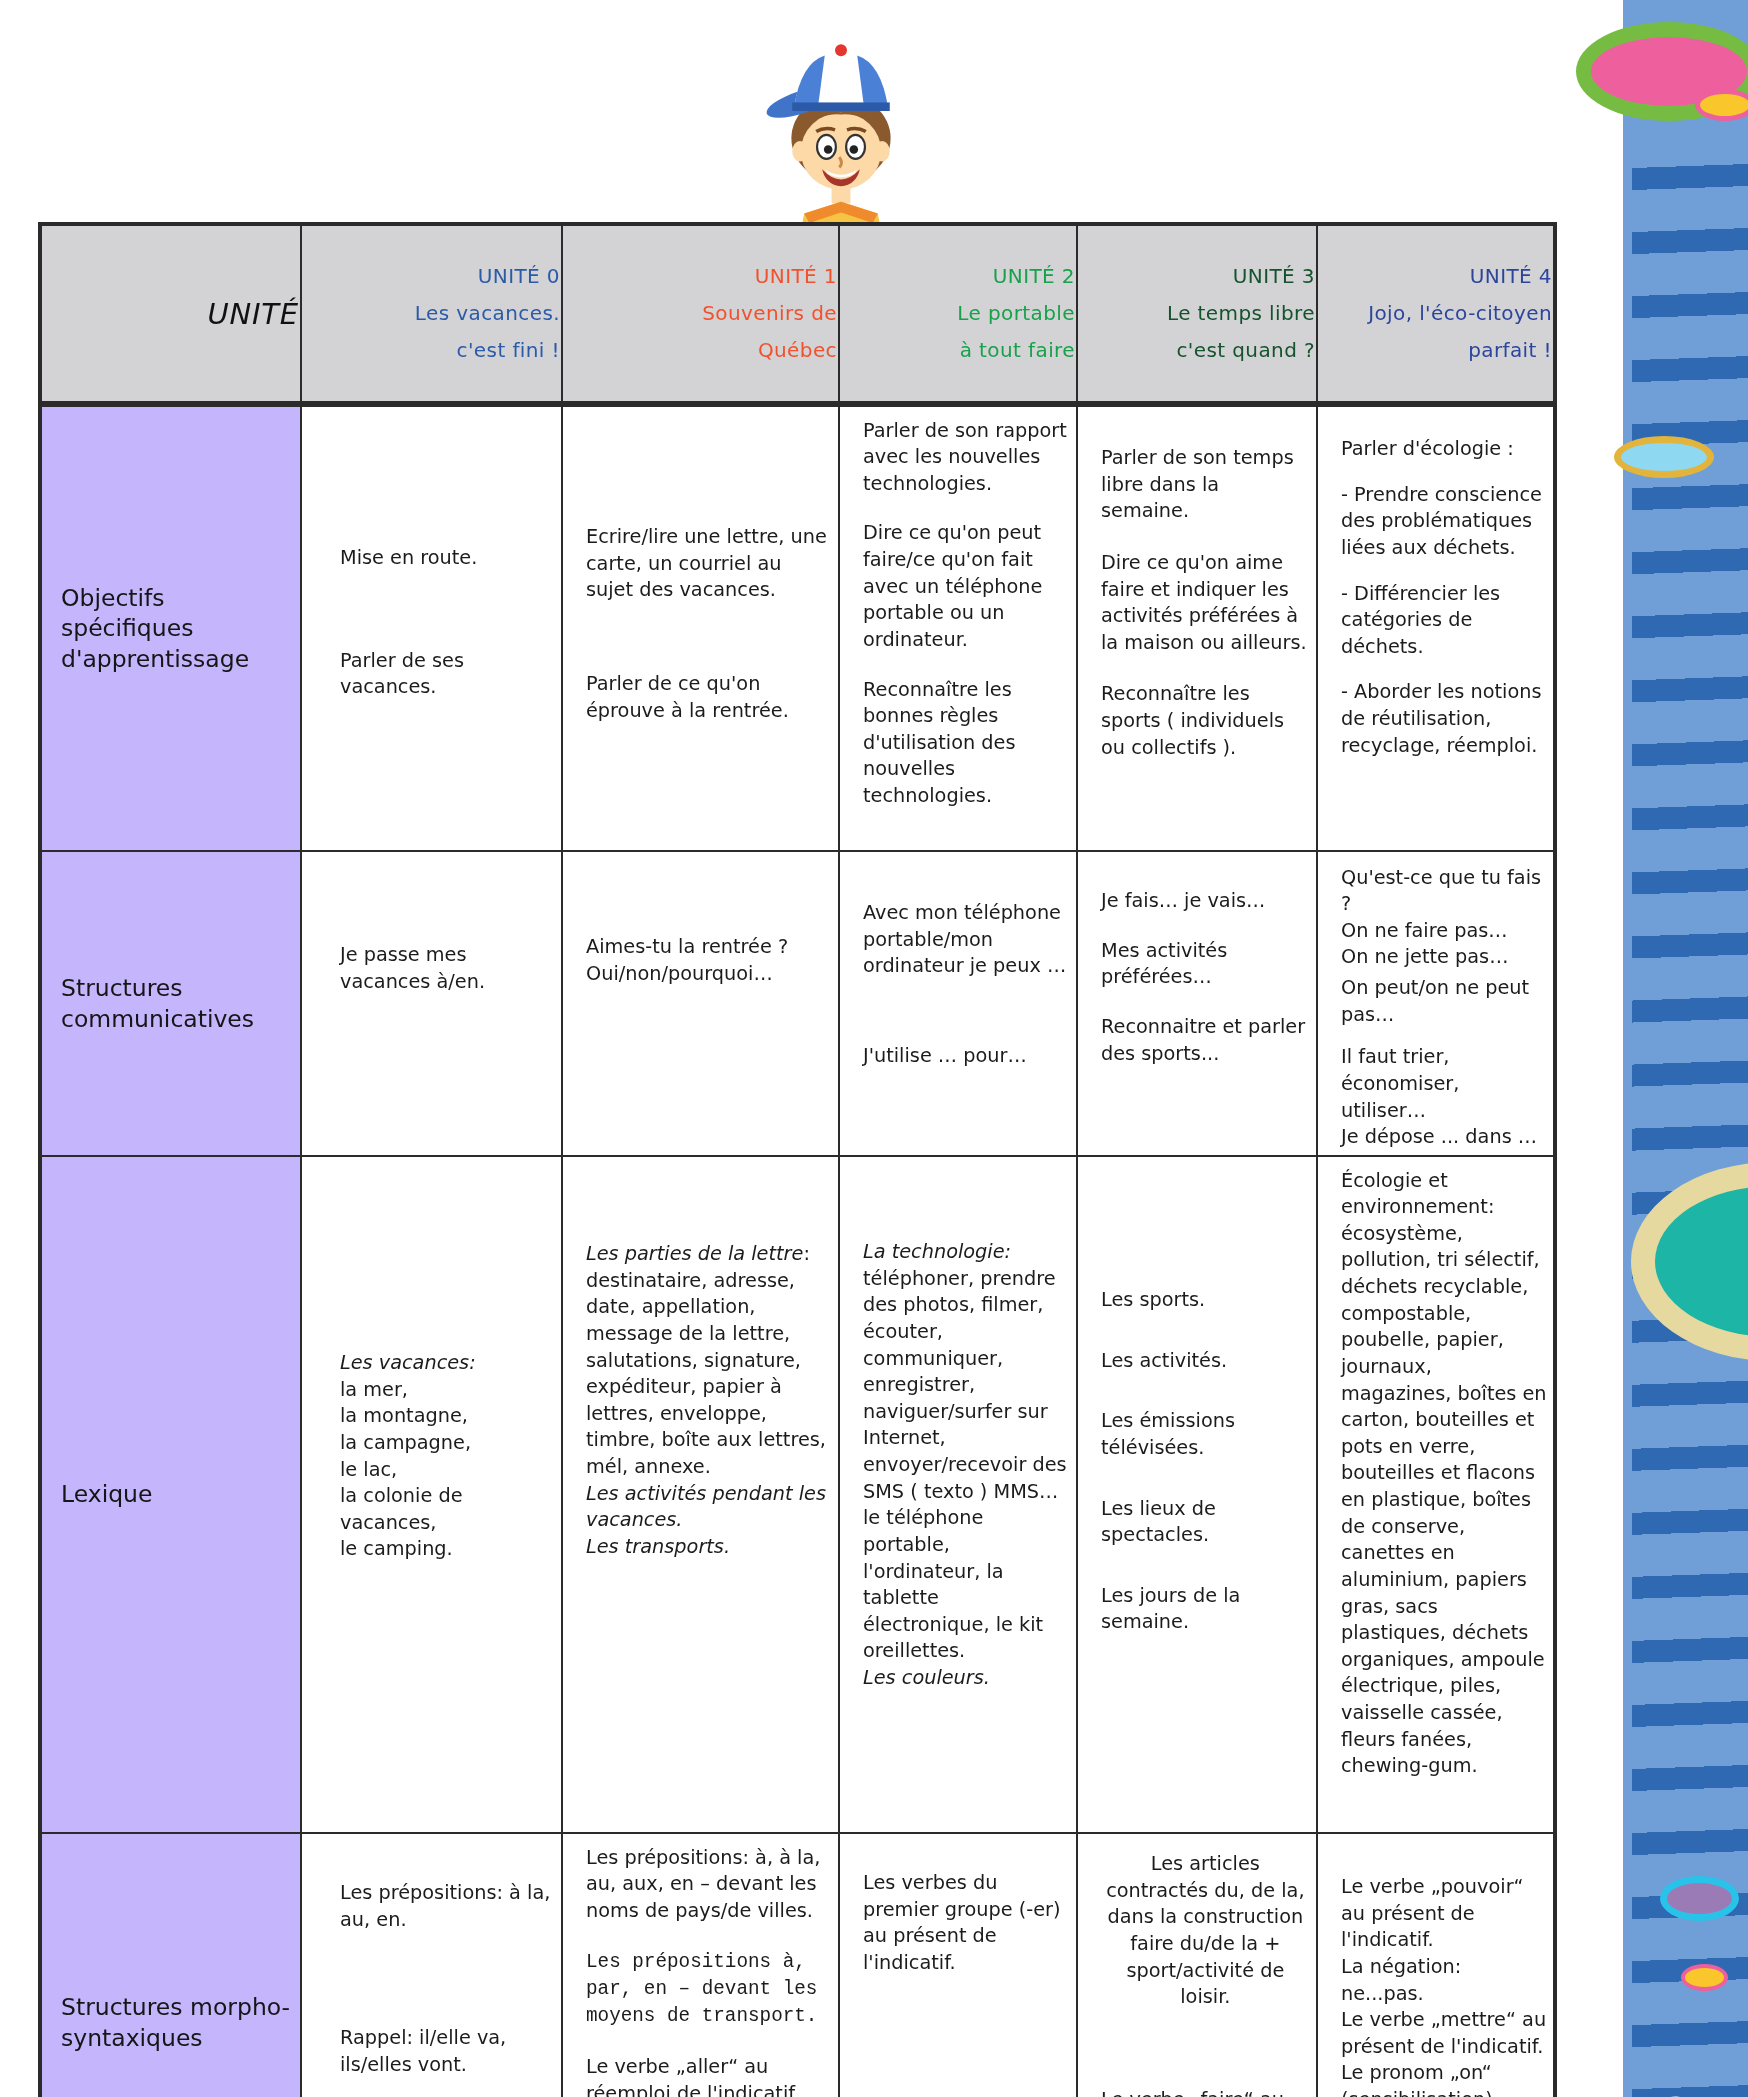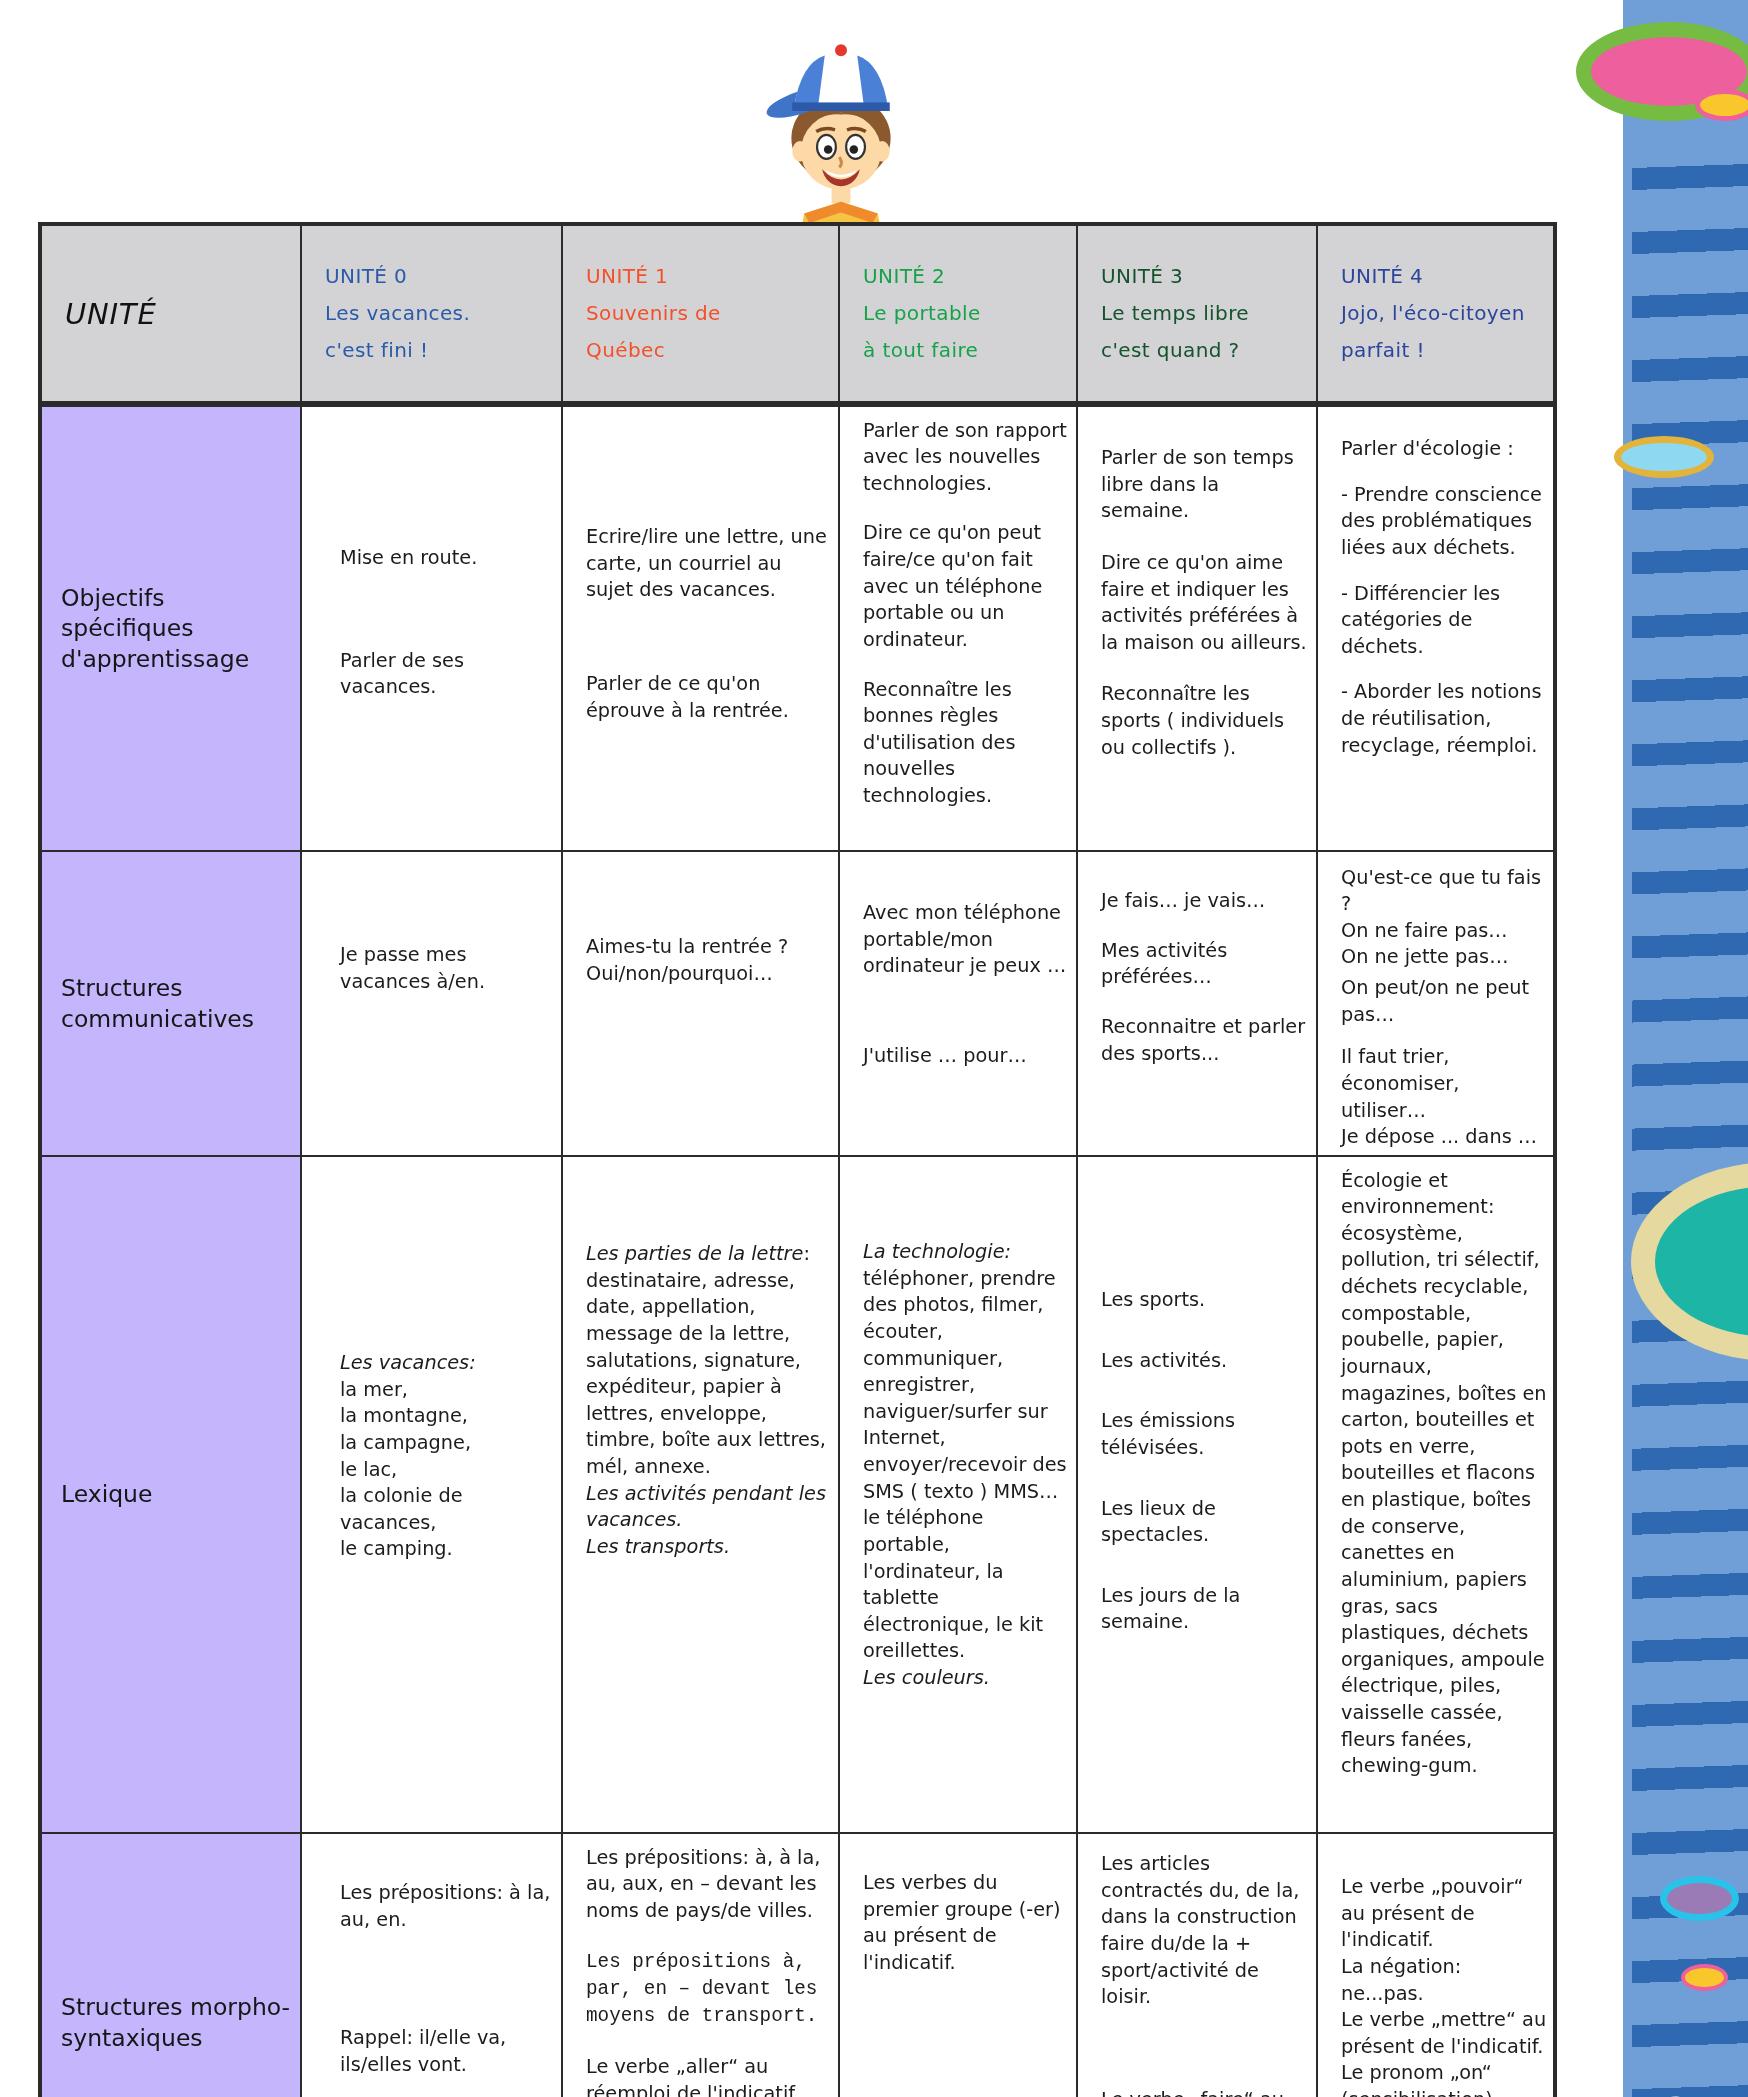--- a/index.html
+++ b/index.html
@@ -5,21 +5,21 @@
   html,body{margin:0;padding:0;background:#ffffff;}
   #page{position:relative;width:1748px;height:2218px;background:#ffffff;overflow:hidden;
         font-family:"DejaVu Sans",sans-serif;color:#1c1c1c;}
 
   
   #grid{position:absolute;left:38px;top:222px;border-collapse:collapse;table-layout:fixed;
         width:1514px;}
   #grid th,#grid td{border:2.5px solid #2b2b2b;overflow:hidden;box-sizing:border-box;}
   #grid{border:4.6px solid #2b2b2b;}
   #grid thead th{border-bottom:6.7px solid #2b2b2b;background:#d3d3d5;vertical-align:middle;
-        text-align:left;font-weight:normal;padding-left:23px;}
+        text-align:right;font-weight:normal;padding-left:23px;}
   #grid td{background:#ffffff;vertical-align:top;text-align:left;
         font-size:19.3px;line-height:1.38;}
   th.corner{font-size:29px;font-weight:bold;font-style:italic;color:#111;letter-spacing:0.8px;}
   th.col-head{font-size:20px;line-height:1.85;letter-spacing:0.4px;}
   th.col-head span{display:block;}
   th.row-label{background:#c4b5fd;vertical-align:middle;text-align:left;font-weight:normal;
         font-size:23.5px;line-height:1.28;padding-left:19px;padding-right:8.4px;color:#161616;}
   #grid p{margin:0;padding:0;}
   .it{font-style:italic;}
 
@@ -207,21 +207,21 @@
           <td style="padding: 10.5px 6.3px 4.2px 23px;">
             <p style="margin-bottom: 25px;"><span>Les prépositions: à, à la, au, aux, en – devant les noms de pays/de villes.</span></p>
             <p style="margin-bottom: 25px; font-family: Liberation Mono, monospace;"><span>Les prépositions à, par, en – devant les moyens de transport.</span></p>
             <p><span>Le verbe „aller“ au réemploi de l'indicatif.</span></p>
           </td>
           <td style="padding: 36px 6.3px 4.2px 23px;">
             <p style="margin-bottom: 138px;"><span>Les verbes du premier groupe (-er) au présent de l'indicatif.</span></p>
             <p></p>
           </td>
           <td style="padding: 17px 6.3px 4.2px 23px;">
-            <p style="margin-bottom: 76px;"><span>Les articles contractés du, de la, dans la construction faire du/de la + sport/activité de loisir.</span></p>
+            <p style="margin-bottom: 76px; text-align: center;"><span>Les articles contractés du, de la, dans la construction faire du/de la + sport/activité de loisir.</span></p>
             <p><span>Le verbe „faire“ au présent de l'indicatif.</span></p>
           </td>
           <td style="padding: 40px 6.3px 4.2px 23px;">
             <p style="margin-bottom: 0px;"><span>Le verbe „pouvoir“ au présent de l'indicatif.</span></p>
             <p style="margin-bottom: 0px;"><span>La négation: ne...pas.</span></p>
             <p style="margin-bottom: 0px;"><span>Le verbe „mettre“ au présent de l'indicatif.</span></p>
             <p><span>Le pronom „on“ (sensibilisation).</span></p>
           </td>
         </tr>
       </tbody>

